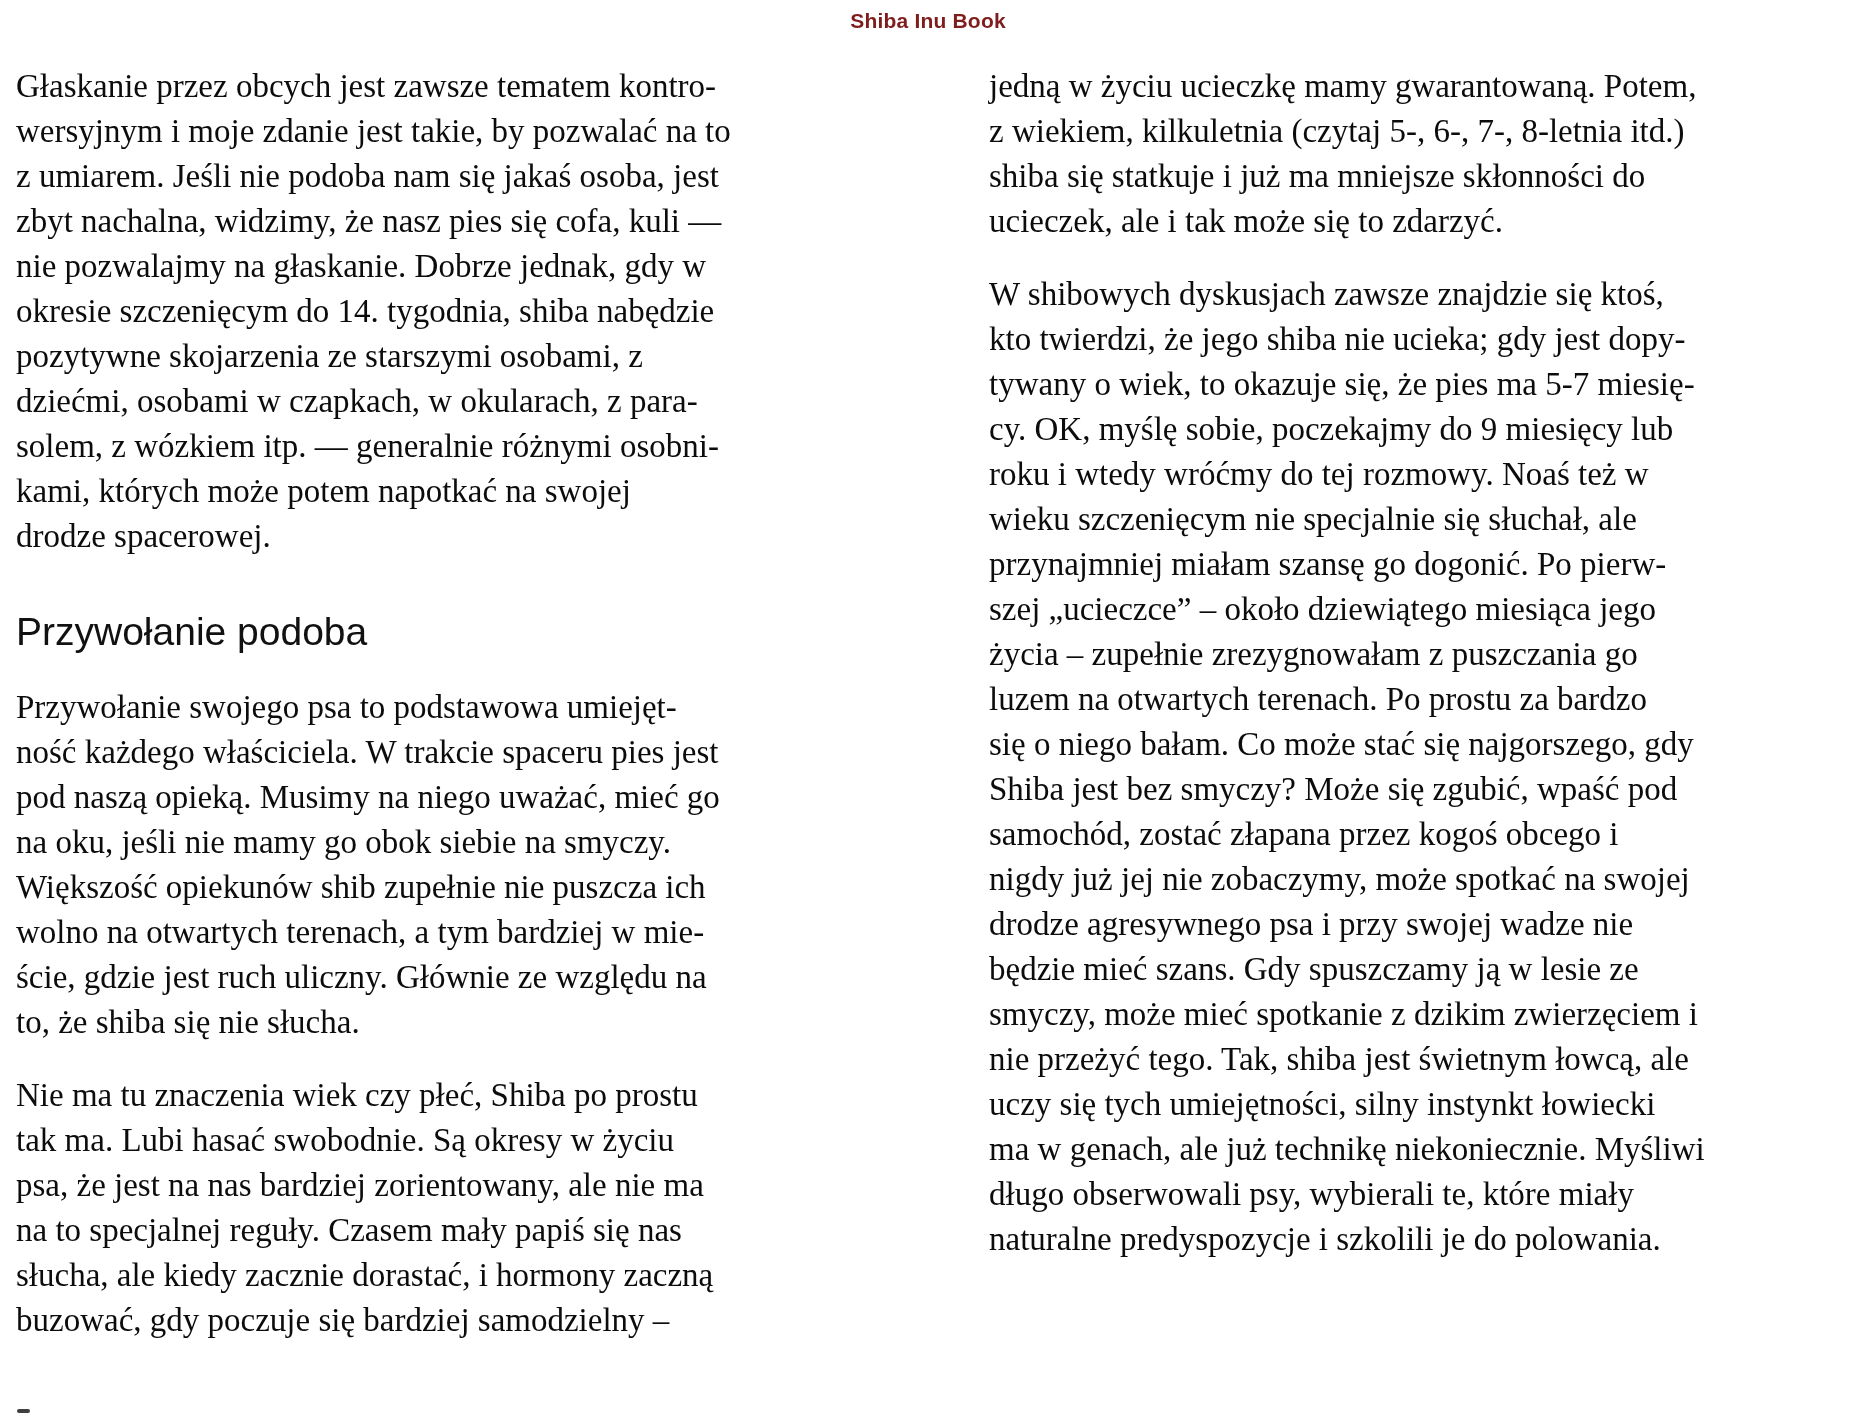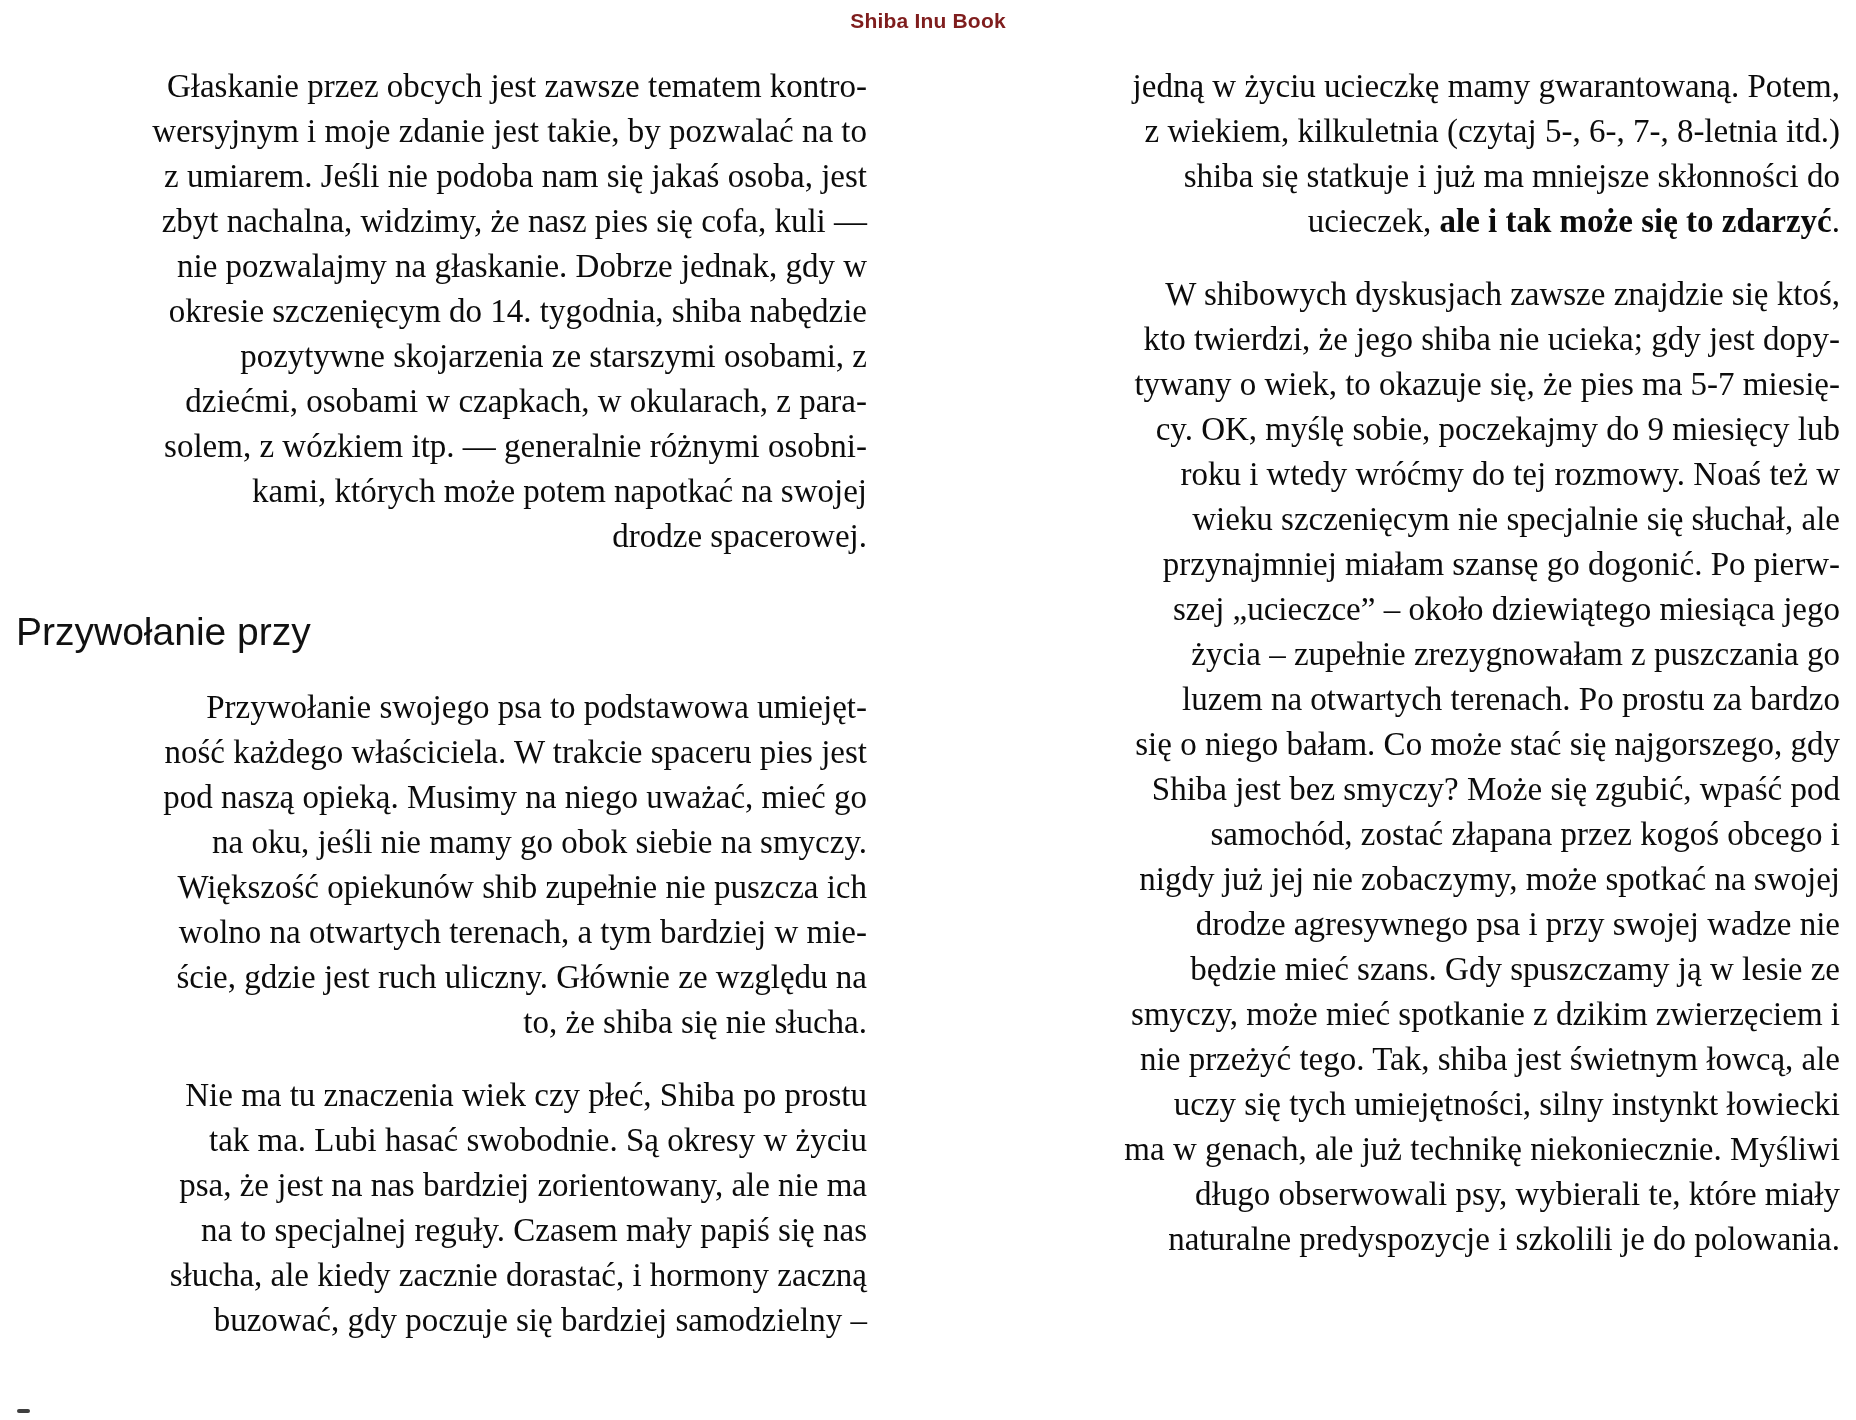--- a/index.html
+++ b/index.html
@@ -37,24 +37,24 @@
     flex: 1 1 0;
     min-width: 0;
   }
   .para {
     font-family: "Liberation Serif", serif;
     font-size: 33px;
     line-height: 45px;
     color: #0c0c0c;
     margin: 0 0 28px 0;
     white-space: pre-line;
-    text-align: right;
+    text-align: left;
   }
   .para strong {
-    font-weight: 700;
+    font-weight: 400;
   }
   .section-heading {
     font-family: "Liberation Sans", sans-serif;
     font-weight: 400;
     font-size: 39px;
     line-height: 46px;
     color: #111111;
     margin: 50px 0 30px 0;
   }
   .clipped-glyph {
@@ -83,21 +83,21 @@
 wersyjnym i moje zdanie jest takie, by pozwalać na to
 z umiarem. Jeśli nie podoba nam się jakaś osoba, jest
 zbyt nachalna, widzimy, że nasz pies się cofa, kuli —
 nie pozwalajmy na głaskanie. Dobrze jednak, gdy w
 okresie szczenięcym do 14. tygodnia, shiba nabędzie
 pozytywne skojarzenia ze starszymi osobami, z
 dziećmi, osobami w czapkach, w okularach, z para-
 solem, z wózkiem itp. — generalnie różnymi osobni-
 kami, których może potem napotkać na swojej
 drodze spacerowej.</p>
-      <h2 class="section-heading">Przywołanie przy</h2>
+      <h2 class="section-heading">Przywołanie podoba</h2>
       <p class="para">Przywołanie swojego psa to podstawowa umiejęt-
 ność każdego właściciela. W trakcie spaceru pies jest
 pod naszą opieką. Musimy na niego uważać, mieć go
 na oku, jeśli nie mamy go obok siebie na smyczy.
 Większość opiekunów shib zupełnie nie puszcza ich
 wolno na otwartych terenach, a tym bardziej w mie-
 ście, gdzie jest ruch uliczny. Głównie ze względu na
 to, że shiba się nie słucha.</p>
       <p class="para">Nie ma tu znaczenia wiek czy płeć, Shiba po prostu
 tak ma. Lubi hasać swobodnie. Są okresy w życiu

